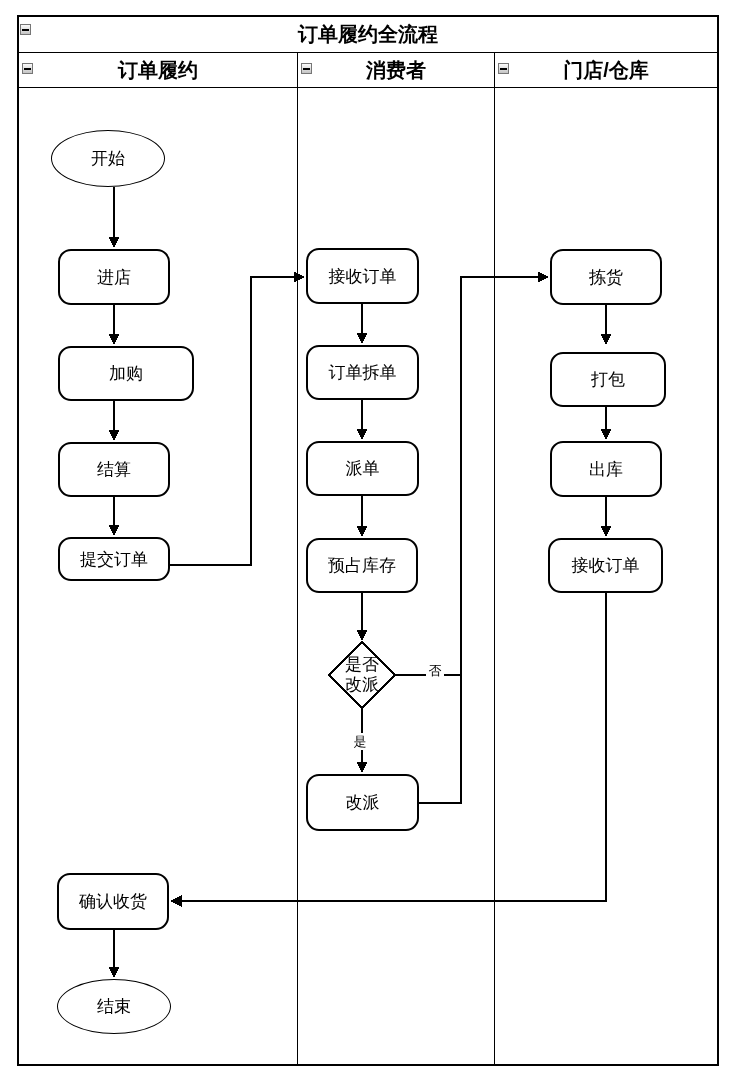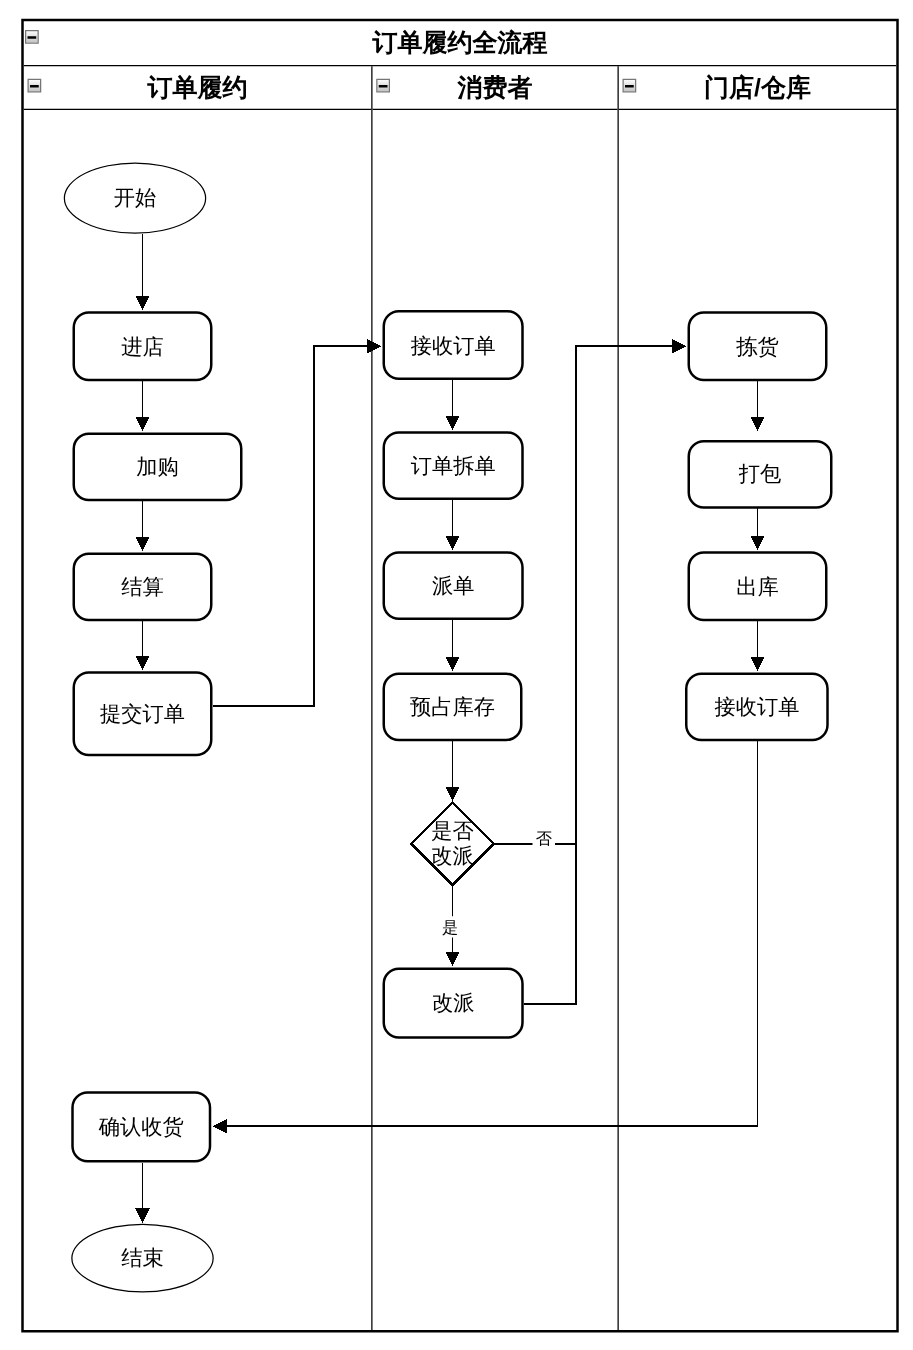--- a/index.html
+++ b/index.html
@@ -144,21 +144,21 @@
     </div>
   <div class="node" style="left:58px;top:249px;width:112px;height:56px">
       <span>进店</span>
     </div>
   <div class="node" style="left:58px;top:346px;width:136px;height:55px">
       <span>加购</span>
     </div>
   <div class="node" style="left:58px;top:442px;width:112px;height:55px">
       <span>结算</span>
     </div>
-  <div class="node" style="left:58px;top:537px;width:112px;height:68px">
+  <div class="node" style="left:58px;top:537px;width:112px;height:44px">
       <span>提交订单</span>
     </div>
   <div class="node" style="left:57px;top:873px;width:112px;height:57px">
       <span>确认收货</span>
     </div>
   <div class="node ellipse" style="left:57px;top:979px;width:114px;height:55px">
       <span>结束</span>
     </div>
 
   <div class="node" style="left:306px;top:248px;width:113px;height:56px">

